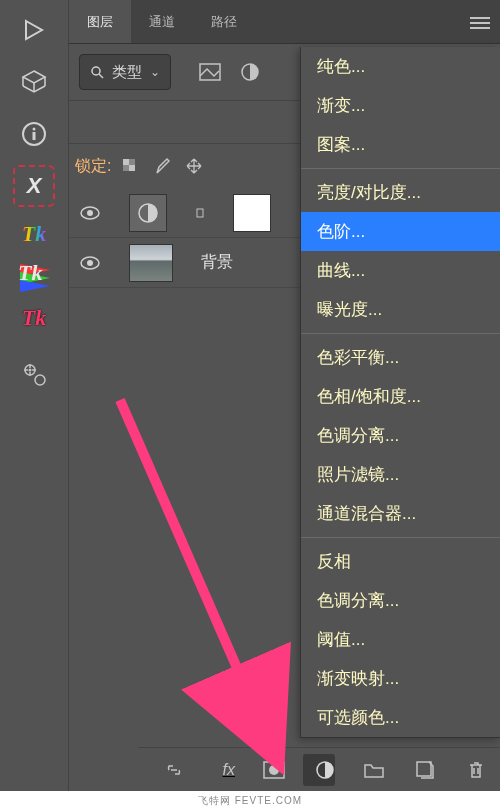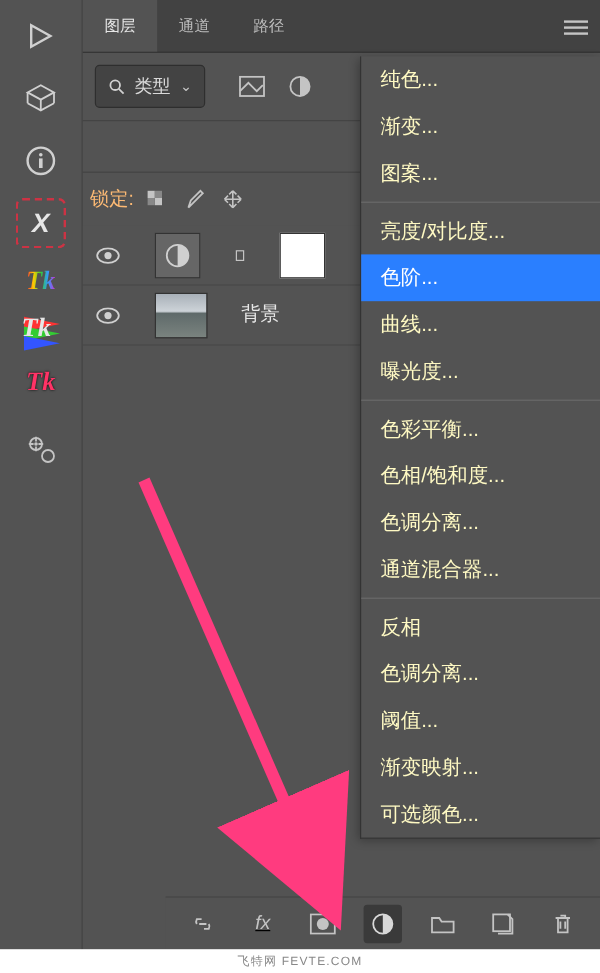--- a/index.html
+++ b/index.html
@@ -47,21 +47,21 @@
   .layer-label { color: #e6e6e6; font-size: 16px; }
   
   .bg-thumb { width: 44px; height: 38px; border: 1px solid #333; background: linear-gradient(#a8b0b8 0%, #cdd3d8 40%, #5f6a6a 45%, #7a837f 100%); }
   
   .menu { position: absolute; right: 0; top: 47px; width: 200px; background: #535353; border-left: 1px solid #333; border-bottom: 1px solid #333; z-index: 10; box-shadow: -2px 2px 8px rgba(0,0,0,0.3); }
   .menu-item { padding: 8px 16px; color: #fef9c3; font-size: 17px; }
   .menu-item.selected { background: #2a7fff; color: #fff; }
   .menu-sep { height: 1px; background: #6a6a6a; margin: 4px 0; }
   
   .bottom-bar { position: absolute; left: 69px; right: 0; bottom: 20px; height: 44px; background: #535353; border-top: 1px solid #444; display: flex; align-items: center; justify-content: center; gap: 18px; }
-  .bb-btn { width: 32px; height: 32px; display: flex; align-items: center; justify-content: center; text-decoration: underline; }
+  .bb-btn { width: 32px; height: 32px; display: flex; align-items: center; justify-content: flex-end; text-decoration: underline; }
   .bb-btn.active { background: #3a3a3a; border-radius: 3px; }
   
   .arrow { position: absolute; pointer-events: none; z-index: 50; }
   
   .watermark { position: absolute; bottom: 0; left: 0; right: 0; height: 20px; background: #ffffff; display: flex; align-items: center; justify-content: center; font-size: 10px; color: #888; letter-spacing: 1px; }
 </style>
 </head>
 <body>
 
 <div class="left-toolbar">
@@ -256,20 +256,21 @@
   <div class="menu-item">图案...</div>
   <div class="menu-sep"></div>
   <div class="menu-item">亮度/对比度...</div>
   <div class="menu-item selected">色阶...</div>
   <div class="menu-item">曲线...</div>
   <div class="menu-item">曝光度...</div>
   <div class="menu-sep"></div>
   <div class="menu-item">色彩平衡...</div>
   <div class="menu-item">色相/饱和度...</div>
   <div class="menu-item">色调分离...</div>
+  <div class="menu-item">照片滤镜...</div>
   <div class="menu-item">通道混合器...</div>
   <div class="menu-sep"></div>
   <div class="menu-item">反相</div>
   <div class="menu-item">色调分离...</div>
   <div class="menu-item">阈值...</div>
   <div class="menu-item">渐变映射...</div>
   <div class="menu-item">可选颜色...</div>
 </div>
 
 <svg class="arrow" width="500" height="811">

